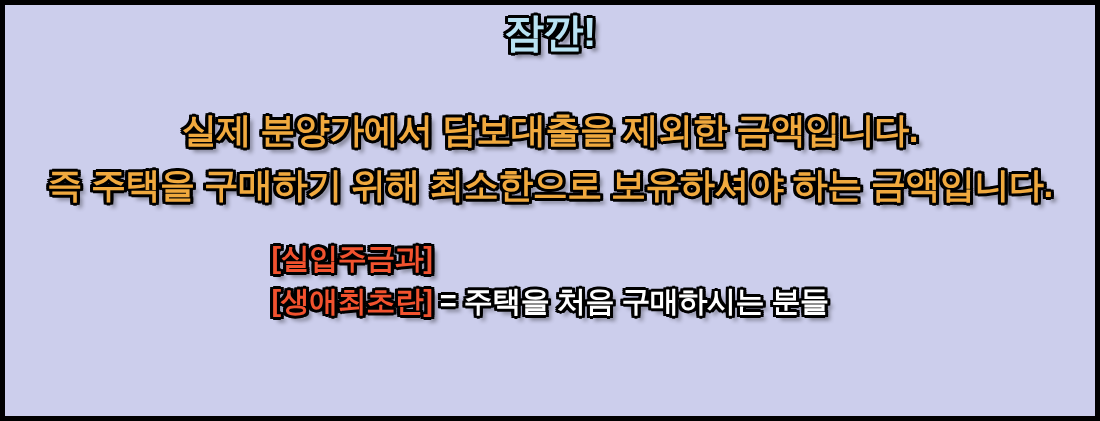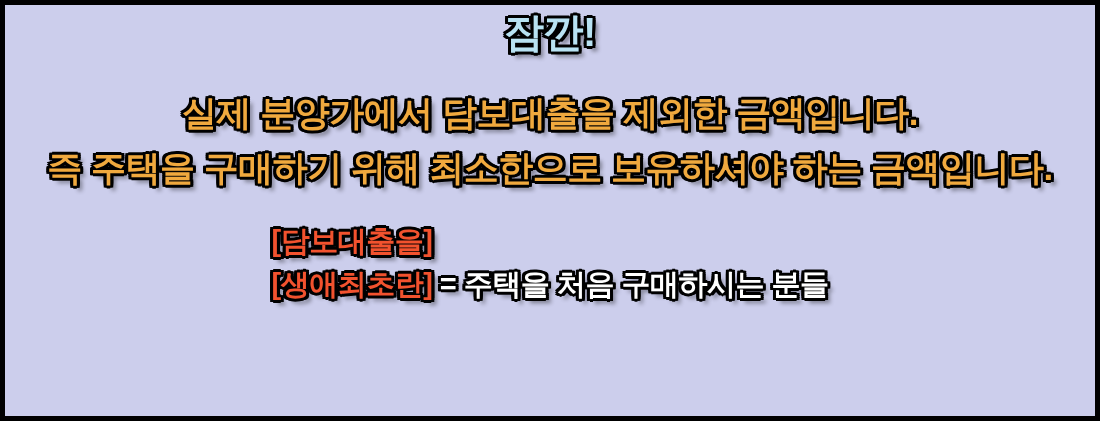--- a/index.html
+++ b/index.html
@@ -68,21 +68,21 @@
     color: #f2522e;
   }
 
   
   .mid-line {
     font-size: 35px;
     color: #f0a93e;
     margin: 0 0 4px 0;
     text-align: center;
   }
-  .mid-line.l2 { margin-top: 14px; }
+  .mid-line.l2 { margin-top: 31px; }
   .mid-line.l3 { margin-top: 4px; }
 
   
   .defs {
     margin-top: 26px;
     display: flex;
     flex-direction: column;
     align-items: flex-start;
   }
   .def-line {
@@ -110,21 +110,21 @@
       <span class="hl title-cyan">잠깐!</span>
     </div>
 
     <div class="hl mid-line l2">실제 분양가에서 담보대출을 제외한 금액입니다.</div>
 
     <div class="hl mid-line l3">즉 주택을 구매하기 위해 최소한으로 보유하셔야 하는 금액입니다.</div>
 
     <div class="defs">
 
       <div class="def-line">
-        <span class="hl def-key">[담보대출을]</span>
+        <span class="hl def-key">[실입주금과]</span>
       </div>
 
       <div class="def-line">
         <span class="hl def-key">[생애최초란]</span>
         <span class="hl def-val"> = 주택을 처음 구매하시는 분들</span>
       </div>
 
     </div>
 
   </div>

